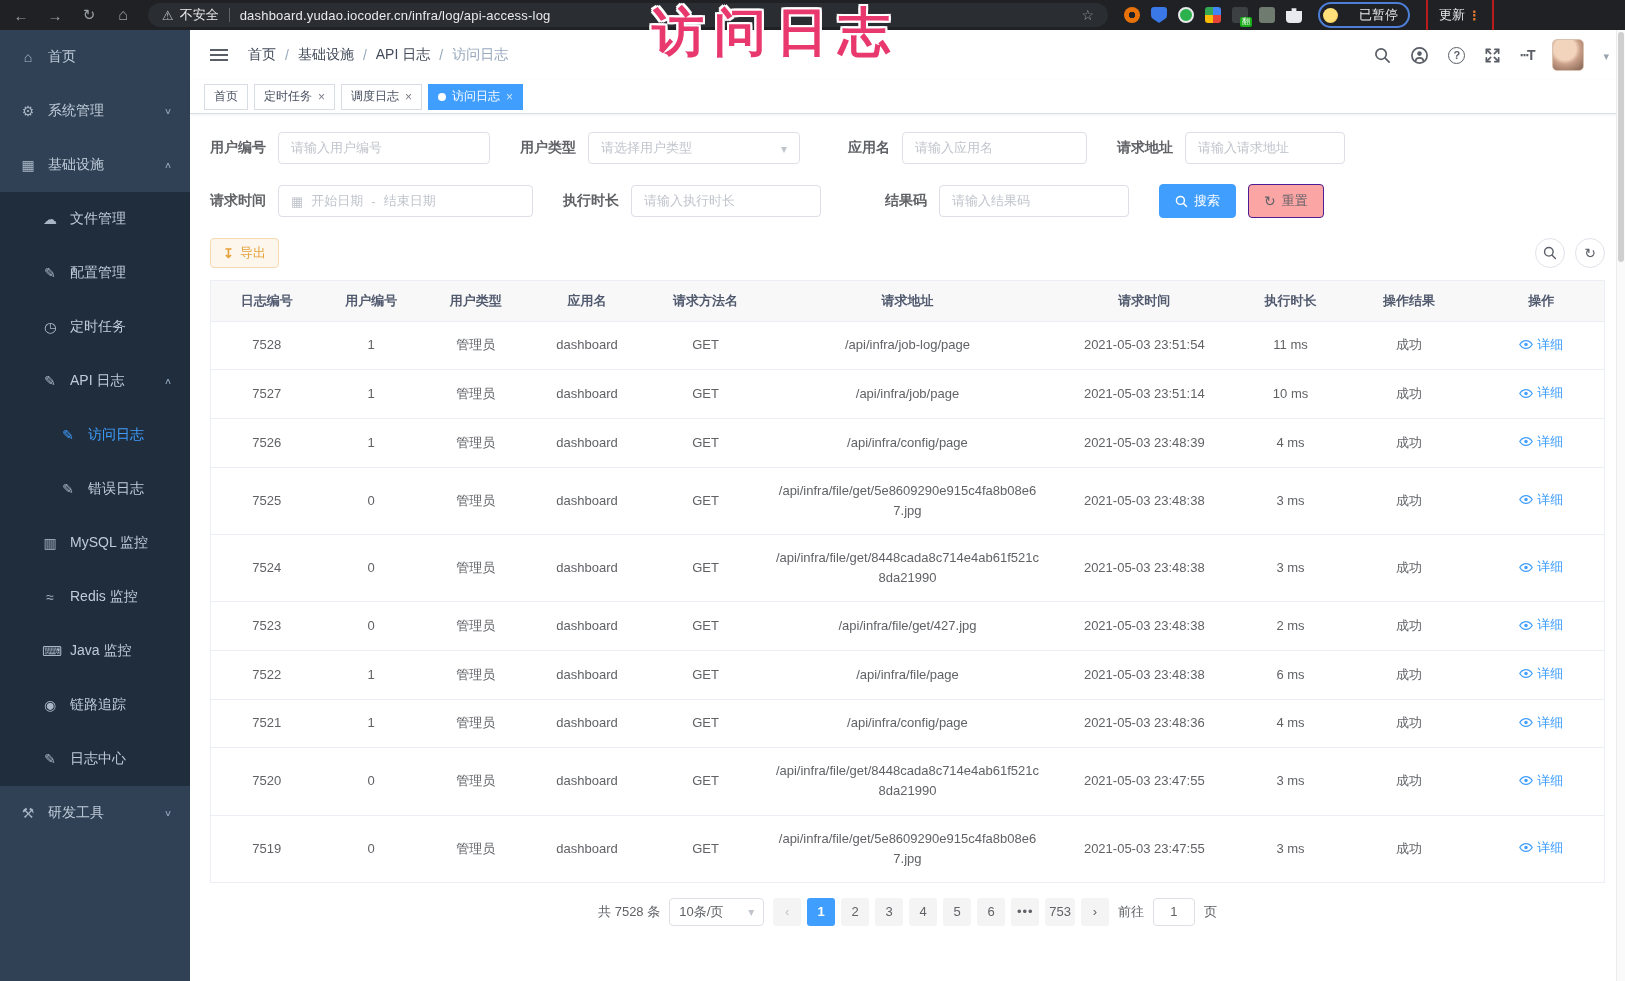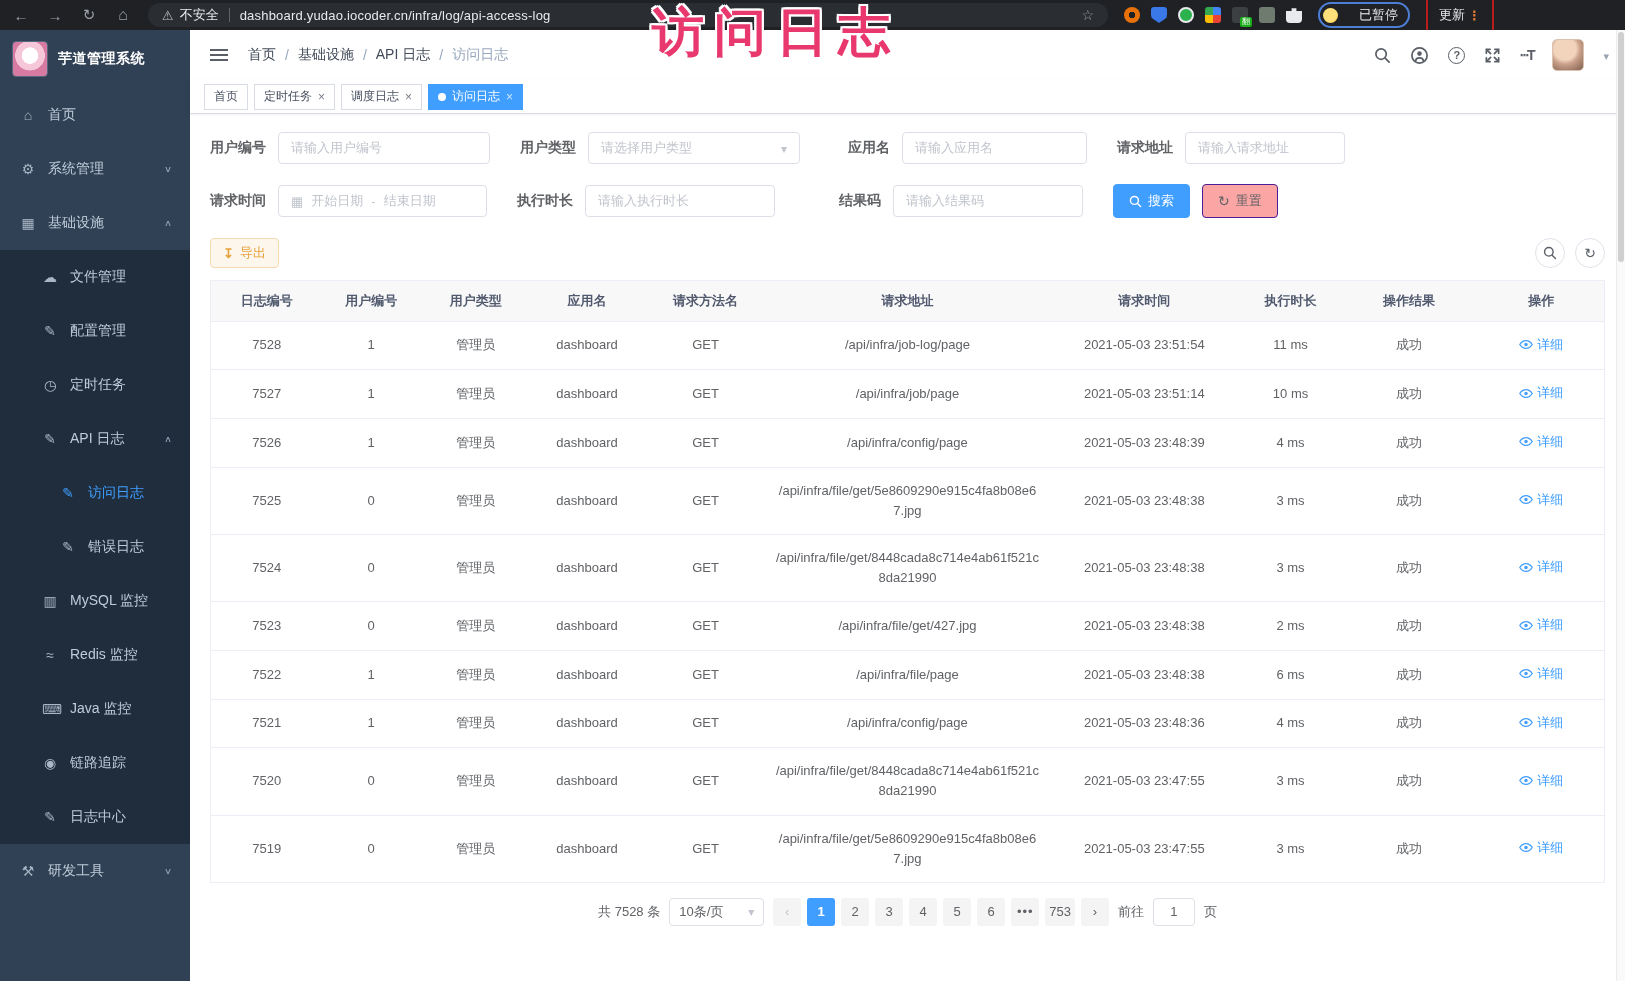--- a/index.html
+++ b/index.html
@@ -77,21 +77,21 @@
   
   .content{flex:1;padding:18px 20px 0;position:relative;min-width:0}
   .filter-row{display:flex;align-items:center;margin-bottom:20px;font-size:14px}
   .f-label{font-weight:700;color:#606266;margin-right:12px;white-space:nowrap}
   .gap{width:30px;flex-shrink:0}
   .inp{height:32px;border:1px solid #dcdfe6;border-radius:4px;background:#fff;display:flex;align-items:center;padding:0 12px;font-size:13px;color:#c0c4cc;gap:8px}
   .inp .ph{overflow:hidden;white-space:nowrap}
   .sel{justify-content:space-between}
   .sel-caret::before{content:"\25BE";color:#c0c4cc;font-size:12px}
   .cal::before{content:"\25A6";color:#c0c4cc}
-  .w225{width:209px}.w210{width:212px}.w190{width:190px}.w185{width:185px}.w160{width:160px}
+  .w225{width:255px}.w210{width:212px}.w190{width:190px}.w185{width:185px}.w160{width:160px}
   .btn{height:32px;border-radius:4px;display:inline-flex;align-items:center;gap:6px;padding:16px 15px;font-size:13px;cursor:pointer;white-space:nowrap}
   .btn-primary{background:#409eff;color:#fff;border:1px solid #409eff}
   .btn-plain{background:#fca5a5;color:#606266;border:1px solid #4c1d95}
   .i-refresh::before{content:"\21BB";font-size:14px}
   .btn-warn{height:30px;background:#fdf6ec;border:1px solid #f5dab1;color:#e6a23c;border-radius:4px;display:inline-flex;align-items:center;gap:6px;padding:0 12px;font-size:13px;cursor:pointer}
   .i-download::before{content:"\21A7";font-weight:700}
   .toolbar{display:flex;align-items:center;margin-bottom:12px}
   .tool-right{margin-left:auto;display:flex;gap:10px}
   .mini{width:30px;height:30px;border-radius:50%;border:1px solid #e0e3e9;display:flex;align-items:center;justify-content:center;color:#5a5e66;cursor:pointer;background:#fff}
 
@@ -151,24 +151,20 @@
   </div>
   <div class="btn-update">
     <span>更新</span>
     <span class="kebab"></span>
   </div>
 </div>
 
 <div class="app">
 
   <aside class="sidebar">
-    <div class="logo-row">
-      <div class="logo"></div>
-      <span class="app-title">芋道管理系统</span>
-    </div>
     <nav>
         <div class="side-item lvl0">
           <span class="s-ico">⌂</span>
           <span>首页</span>
         </div>
         <div class="side-item lvl0">
           <span class="s-ico">⚙</span>
           <span>系统管理</span>
           <span class="chev">∨</span>
         </div>

